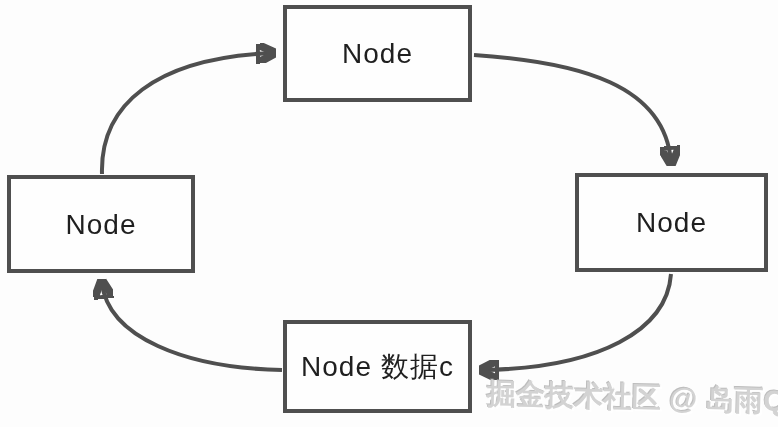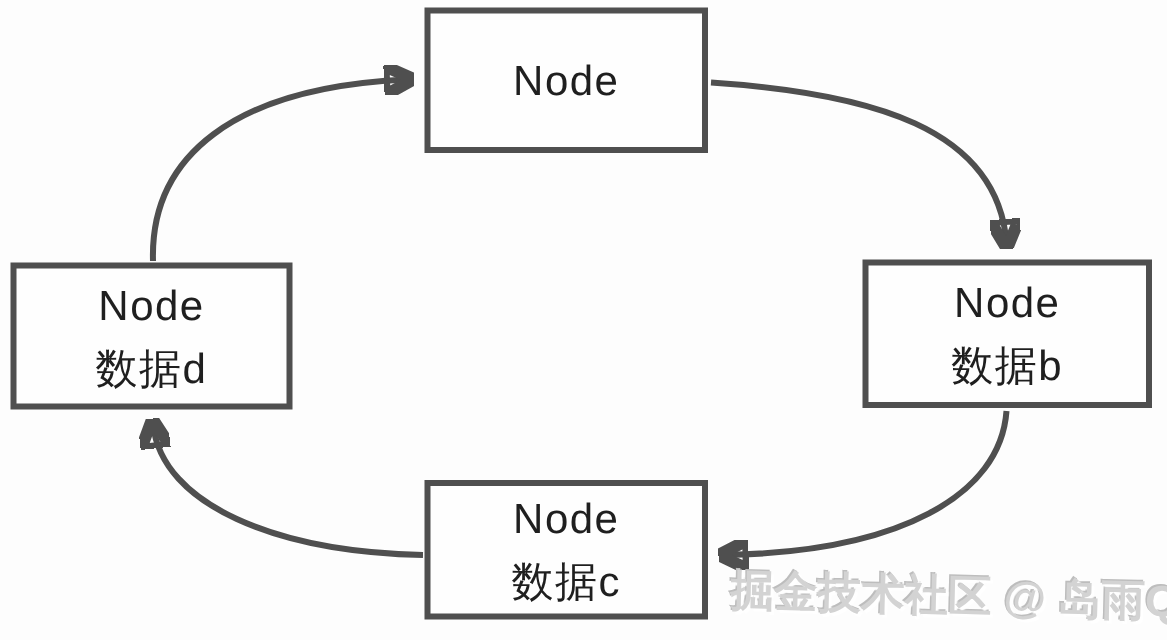--- a/index.html
+++ b/index.html
@@ -27,21 +27,21 @@
     stroke: #4f4f4f;
     stroke-width: 4;
     stroke-linecap: butt;
   }
   .node {
     position: absolute;
     box-sizing: border-box;
     border: 4px solid #4f4f4f;
     background: #fefefe;
     display: flex;
-    flex-direction: column;
+    flex-direction: row;
     align-items: center;
     justify-content: center;
     gap: 9px;
   }
   .node-title, .node-label {
     font-size: 28px;
     line-height: 33px;
     color: #1f1f1f;
     letter-spacing: 1px;
     white-space: nowrap;
@@ -80,28 +80,26 @@
     <path d="M 671 274 C 667 330, 600 368, 483 370" marker-end="url(#arrowhead)"></path>
     <path d="M 282 370 C 185 368, 108 337, 102 283" marker-end="url(#arrowhead)"></path>
   </svg>
 
   <div class="node node-a">
     <div class="node-title">Node</div>
   </div>
 
   <div class="node node-b">
     <div class="node-title">Node</div>
-    <div class="node-label">数据b</div>
   </div>
 
   <div class="node node-c">
     <div class="node-title">Node</div>
     <div class="node-label">数据c</div>
   </div>
 
   <div class="node node-d">
     <div class="node-title">Node</div>
-    <div class="node-label">数据d</div>
   </div>
 
   <div class="watermark">掘金技术社区 @ 岛雨QA</div>
 
 </div>
 
 </body></html>

